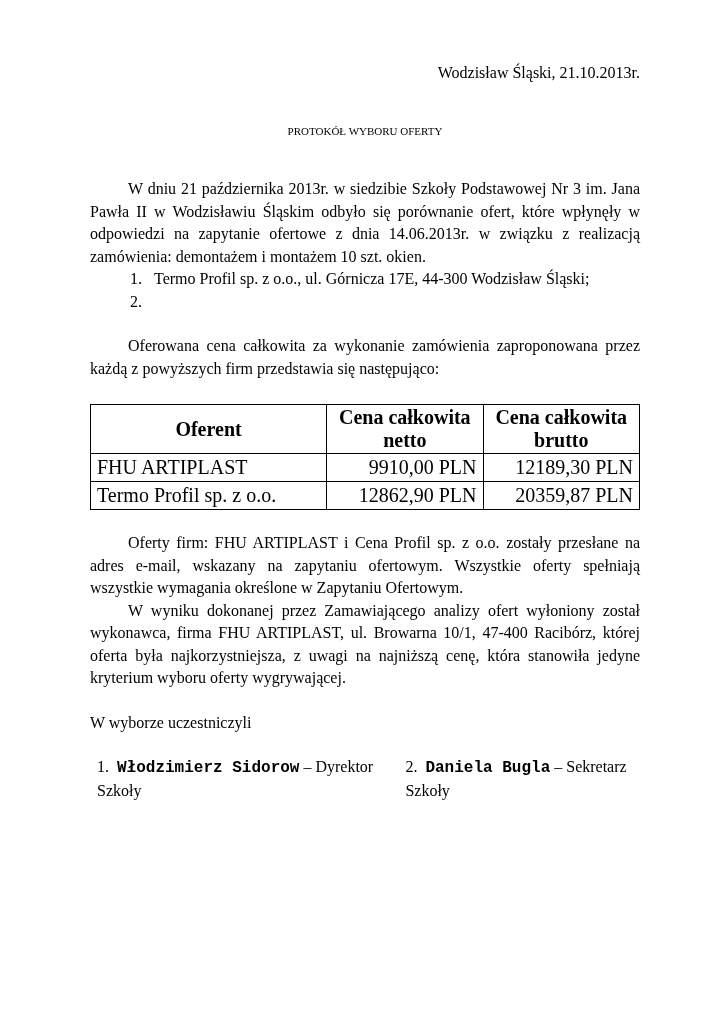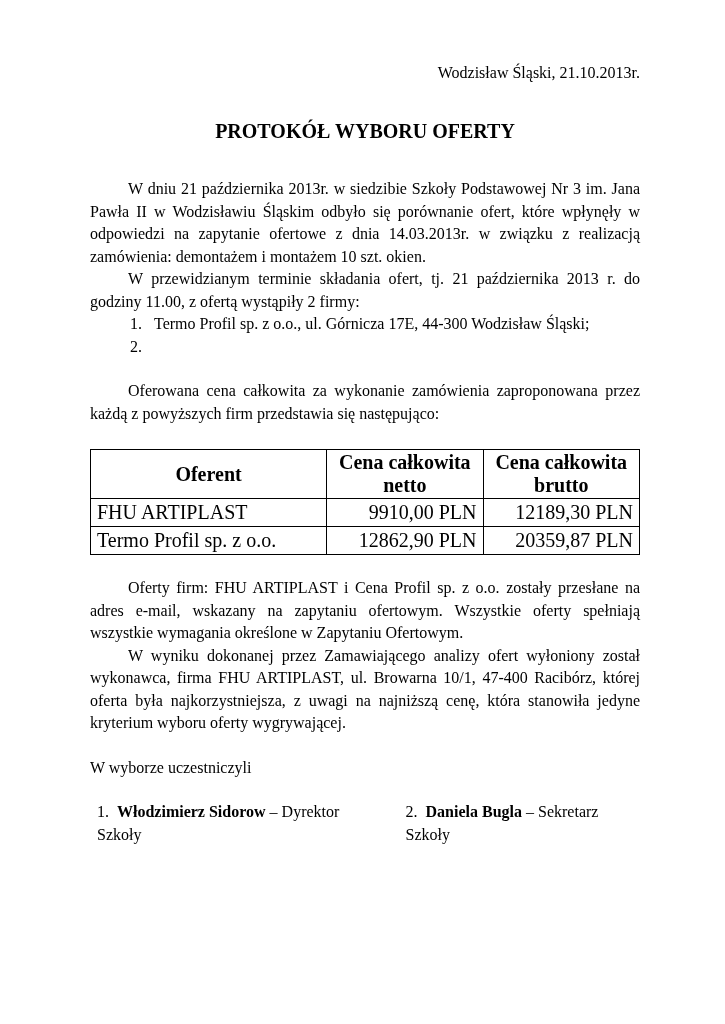--- a/index.html
+++ b/index.html
@@ -19,22 +19,22 @@
     padding: 62px 85px 40px 90px;
   }
   .dateline {
     text-align: right;
     font-size: 16px;
     line-height: 22px;
     margin-bottom: 36px;
   }
   .doc-title {
     text-align: center;
-    font-weight: bold;
-    font-size: 20px;
+    font-weight: normal;
+    font-size: 11px;
     line-height: 22px;
     margin-bottom: 36px;
   }
   .para {
     font-size: 16px;
     line-height: 22.5px;
     text-align: justify;
     text-indent: 38px;
   }
   .gap { height: 22px; }
@@ -63,36 +63,35 @@
     font-size: 16px;
     line-height: 22.5px;
   }
   .signature-row {
     display: flex;
     gap: 26px;
     font-size: 16px;
     line-height: 22.5px;
     padding-left: 7px;
   }
-  .sig-name { font-weight: bold; }
+  .sig-name { font-weight: bold; font-family: Liberation Mono, monospace; }
   .sig-num { margin-right: 8px; }
   .sig-role { margin-left: 4px; }
 </style>
 </head>
 <body>
 
 <div class="page">
 
   <div class="dateline">Wodzisław Śląski, 21.10.2013r.</div>
 
   <div class="doc-title">PROTOKÓŁ WYBORU OFERTY</div>
 
-  <p class="para">W dniu 21 października 2013r. w siedzibie Szkoły Podstawowej Nr 3 im. Jana Pawła II w Wodzisławiu Śląskim odbyło się porównanie ofert, które wpłynęły w odpowiedzi na zapytanie ofertowe z dnia 14.03.2013r. w związku z realizacją zamówienia: demontażem i montażem 10 szt. okien.</p>
+  <p class="para">W dniu 21 października 2013r. w siedzibie Szkoły Podstawowej Nr 3 im. Jana Pawła II w Wodzisławiu Śląskim odbyło się porównanie ofert, które wpłynęły w odpowiedzi na zapytanie ofertowe z dnia 14.06.2013r. w związku z realizacją zamówienia: demontażem i montażem 10 szt. okien.</p>
 
-  <p class="para">W przewidzianym terminie składania ofert, tj. 21 października 2013 r. do godziny 11.00, z ofertą wystąpiły 2 firmy:</p>
 
   <div class="offer-list">
     <div class="offer-item">
       <span class="offer-num">1.</span>
       <span class="offer-text">Termo Profil sp. z o.o., ul. Górnicza 17E, 44-300 Wodzisław Śląski;</span>
     </div>
     <div class="offer-item">
       <span class="offer-num">2.</span>
     </div>
   </div>

